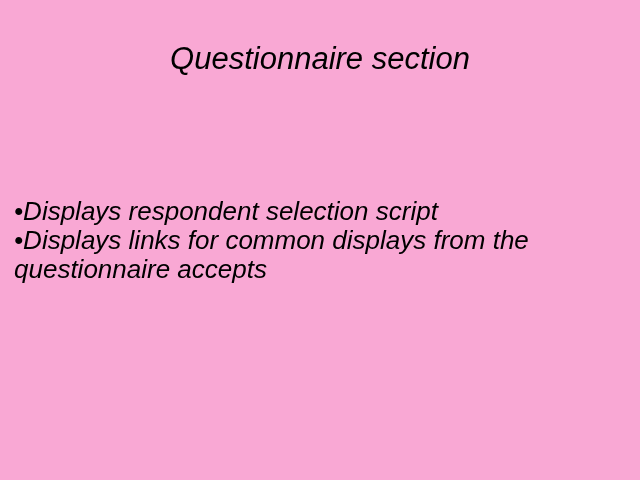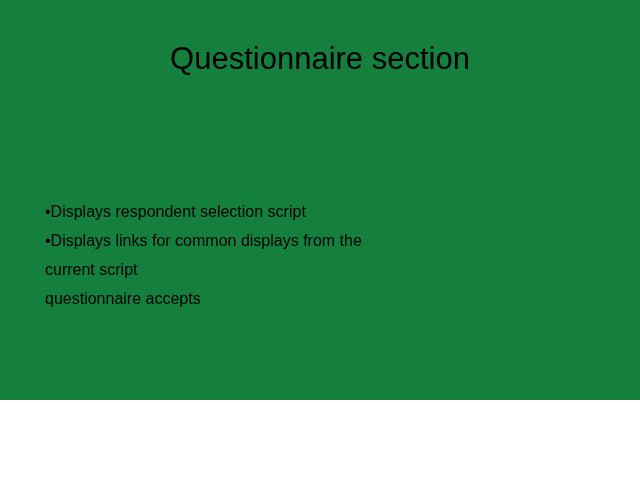--- a/index.html
+++ b/index.html
@@ -5,25 +5,26 @@
 <style>
   html, body {
     margin: 0;
     padding: 0;
     background: #ffffff;
   }
 
   .slide {
     position: relative;
     width: 640px;
-    height: 400px;
-    background: #15803d;
+    height: 480px;
+    background: #f9a8d4;
     overflow: hidden;
     font-family: "Liberation Sans", sans-serif;
     color: #000000;
+    font-style: italic;
     -webkit-font-smoothing: none;
   }
 
   
   .slide-title {
     position: absolute;
     left: 0;
     top: 40px;
     width: 640px;
     text-align: center;
@@ -31,24 +32,24 @@
     font-weight: 400;
     line-height: 38px;
     letter-spacing: 0px;
     color: #000000;
     white-space: nowrap;
   }
 
   
   .body-block {
     position: absolute;
-    left: 45px;
+    left: 14px;
     top: 197px;
     width: 590px;
-    font-size: 16px;
+    font-size: 26px;
     line-height: 29px;
     font-weight: 400;
     color: #000000;
   }
 
   .bullet-line {
     display: block;
     text-indent: 0;
     white-space: pre-wrap;
     word-spacing: 0px;
@@ -57,17 +58,16 @@
 </head>
 <body>
 
 <div class="slide">
 
   <div class="slide-title">Questionnaire section</div>
 
   <div class="body-block">
     <span class="bullet-line">•Displays respondent selection script</span>
     <span class="bullet-line">•Displays links for common displays from the</span>
-    <span class="bullet-line">current script</span>
     <span class="bullet-line">questionnaire accepts</span>
   </div>
 
 </div>
 
 </body></html>

